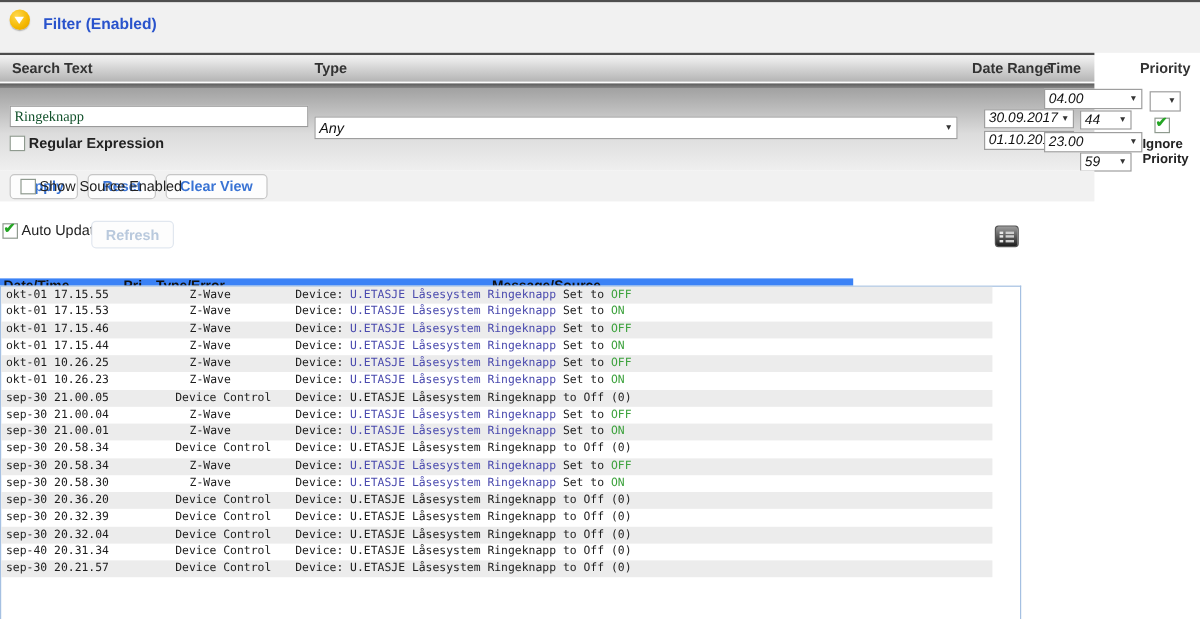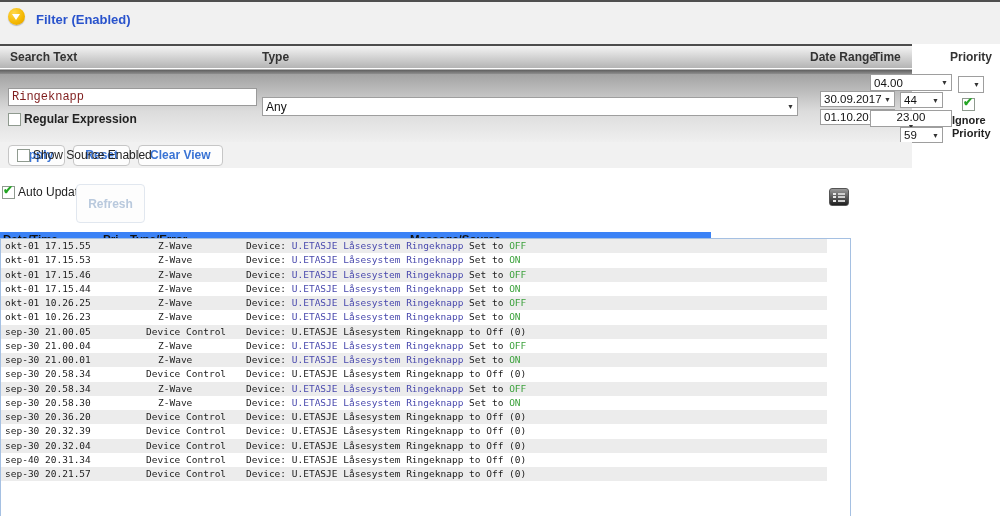--- a/index.html
+++ b/index.html
@@ -19,55 +19,55 @@
   
   .fp{position:absolute;left:0;top:44px;width:912px;}
   .fp-topborder{height:2px;background:#4d4d4d;}
   .fp-header{position:relative;height:22px;background:linear-gradient(#f4f4f4,#b4b4b4);}
   .fp-header span{position:absolute;top:0;line-height:22px;font-size:12px;font-weight:bold;color:#333;}
   .h-search{left:10px;} .h-type{left:262px;} .h-date{left:810px;text-align:center;} .h-time{left:873px;} .h-pri{left:950px;}
   .fp-divider{height:6px;background:linear-gradient(#fdfdfd 0,#fdfdfd 1px,#606060 2px,#8e8e8e 100%);}
   .fp-content{position:relative;height:68px;background:linear-gradient(#a2a2a2 0,#dcdcdc 55%,#efefef 100%);}
 
   .search-input{position:absolute;left:8px;top:14px;width:241px;height:16px;border:1px solid #9a9a9a;
-        font-family:Liberation Mono, monospace;font-size:12px;color:#7f1d1d;padding:0 3px;}
+        font-family:Liberation Serif, serif;font-size:12px;color:#14532d;padding:0 3px;}
   .cbrow{position:absolute;display:flex;align-items:center;gap:3px;}
   .regex-row{left:8px;top:38px;}
   .cb{width:13px;height:13px;background:#fff;border:1px solid #8f9a8f;box-sizing:border-box;
         position:relative;flex:0 0 13px;}
   .cb .ck{position:absolute;left:0px;top:-3px;font-size:12px;font-weight:bold;color:#23a523;line-height:13px;}
   .lbl-b{font-size:12px;font-weight:bold;color:#222;}
   .lbl-n{font-size:12px;color:#222;}
 
   .sel{position:absolute;box-sizing:border-box;background:#fff;border:1px solid #9e9e9e;
         display:flex;align-items:center;justify-content:space-between;
-        font-size:11.5px;color:#111;padding:0 3px;}
+        font-size:11.5px;color:#111;padding:0 3px;font-style:italic;}
   .sel .arrow{font-size:7px;color:#333;line-height:1;}
   .type-sel{left:262px;top:23px;width:536px;height:19px;font-size:12px;}
   .date-from{left:820px;top:17px;width:75px;height:16px;}
   .date-to{left:820px;top:35px;width:75px;height:16px;}
   .tf-hour{left:870px;top:0px;width:82px;height:17px;}
   .tf-min{left:900px;top:18px;width:43px;height:16px;}
-  .tt-hour{left:870px;top:36px;width:82px;height:17px;flex-direction:column;}
+  .tt-hour{left:870px;top:36px;width:82px;height:17px;}
   .tt-min{left:900px;top:53px;width:43px;height:16px;}
   .pri-sel{left:958px;top:2px;width:26px;height:17px;justify-content:flex-end;}
   .pri-cb{left:962px;top:24px;}
   .pri-lbl{position:absolute;left:952px;top:40px;width:54px;font-size:11px;font-weight:bold;
         color:#222;line-height:13px;}
 
   .fp-buttons{position:relative;height:26px;background:#f1f1f1;display:flex;align-items:center;
         padding-left:8px;gap:8px;}
   .btn{height:21px;border:1px solid #c6c6c6;border-radius:4px;background:#fdfdfd;color:#3973d4;
         font-family:"Liberation Sans",sans-serif;font-weight:bold;font-size:12px;padding:0 11px;cursor:pointer;}
   .sst-row{margin-left:9px;display:flex;align-items:center;gap:3px;}
 
   
   .toolbar{position:absolute;left:0;top:168px;width:1000px;height:56px;background:#fff;}
   .au-row{position:absolute;left:2px;top:17px;}
-  .refresh-btn{position:absolute;left:76px;top:16px;width:69px;height:39px;border:1px solid #e1e7ef;
+  .refresh-btn{position:absolute;left:76px;top:16px;width:69px;height:23px;border:1px solid #e1e7ef;
         border-radius:4px;background:#fdfdfd;color:#b9c9dd;font-family:"Liberation Sans",sans-serif;
         font-weight:bold;font-size:12px;}
   .licon{position:absolute;left:829px;top:20px;width:20px;height:18px;border-radius:3px;
         background:linear-gradient(#9a9a9a,#1e1e1e);border:1px solid #555;box-sizing:border-box;
         display:flex;flex-direction:column;justify-content:space-evenly;padding:2px 3px;cursor:pointer;}
   .licon .lrw{display:flex;align-items:center;gap:2px;height:2px;}
   .licon .sq{width:3px;height:2px;background:#e8e8e8;}
   .licon .ln{flex:1;height:2px;background:#cfcfcf;}
 
   

